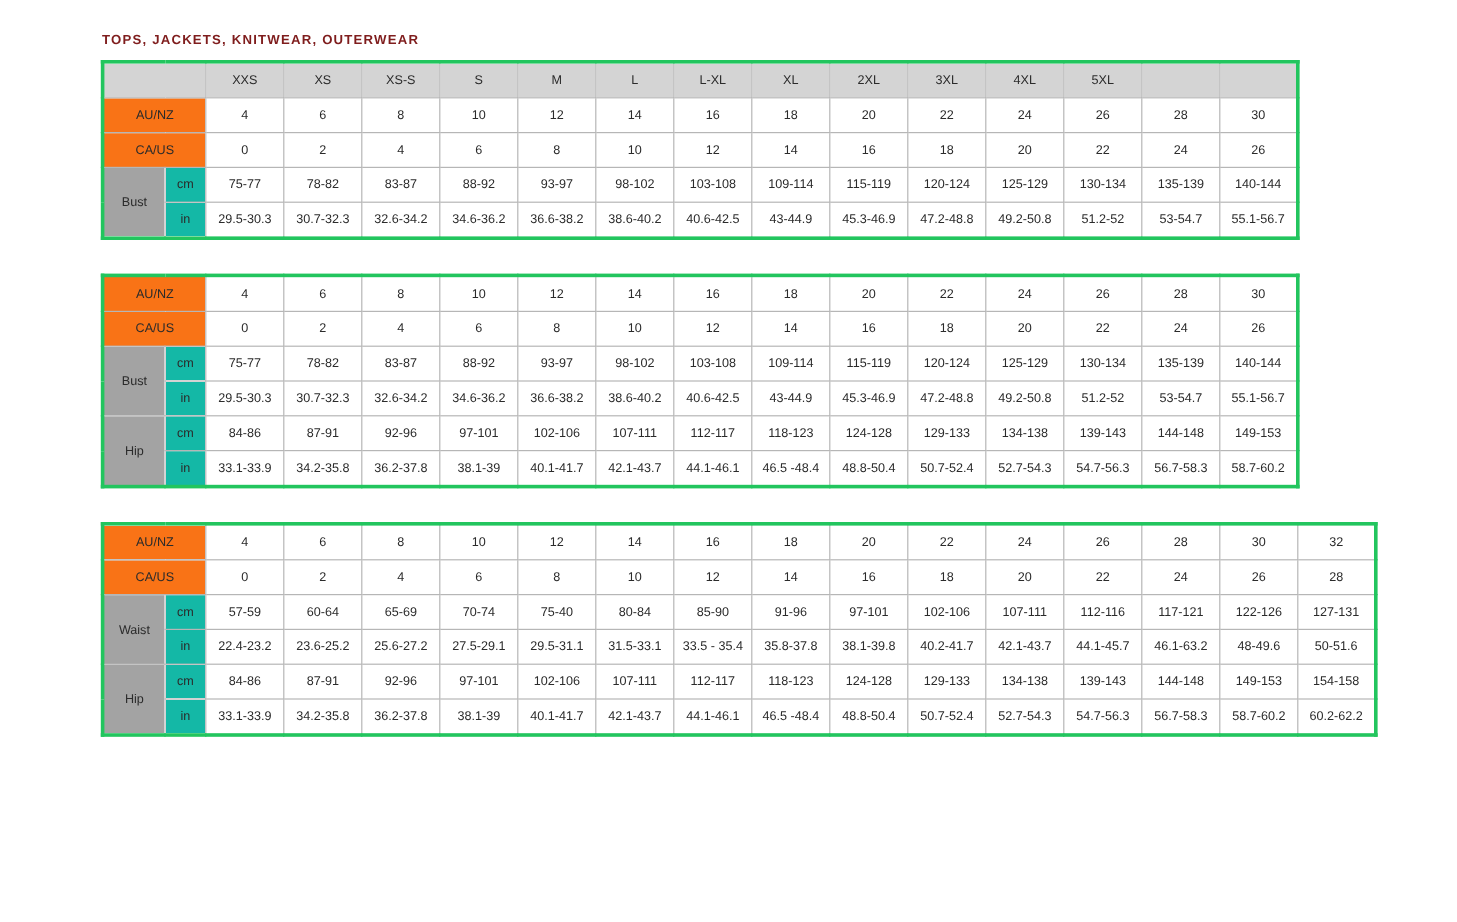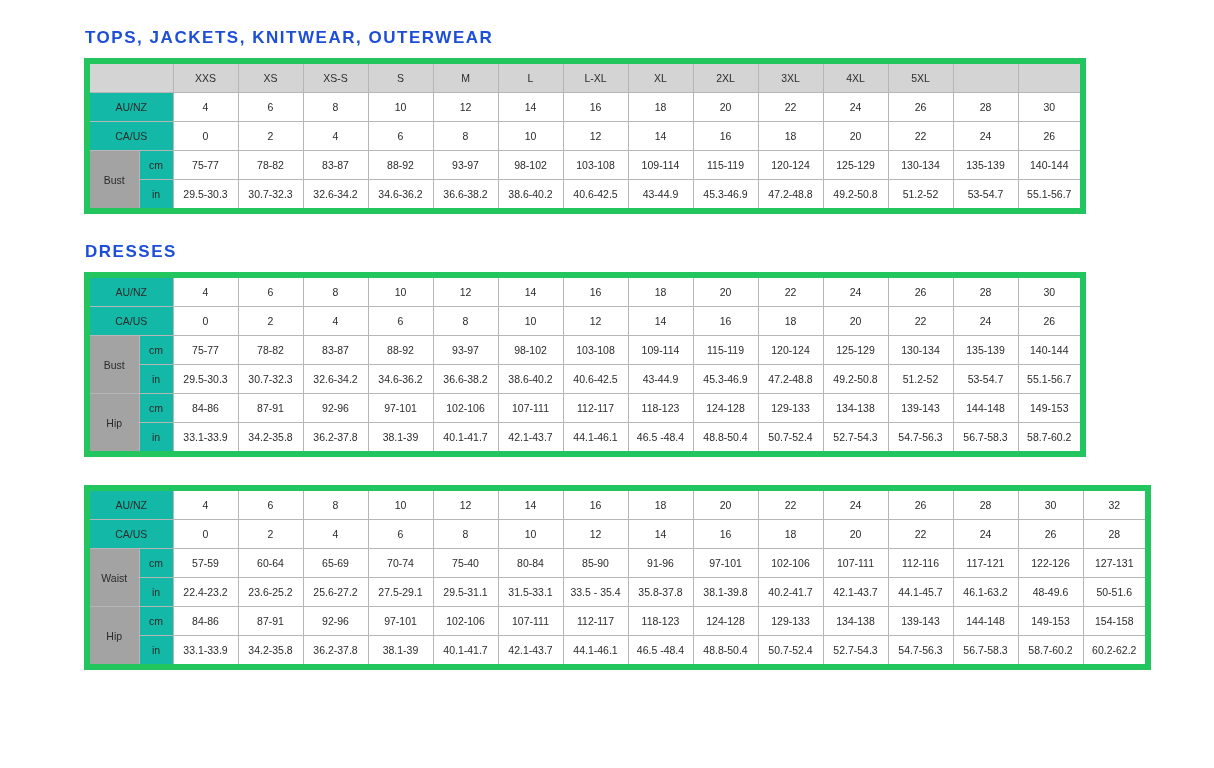--- a/index.html
+++ b/index.html
@@ -18,51 +18,51 @@
     position: relative;
     width: 1214px;
     height: 768px;
     box-sizing: border-box;
     padding: 28px 80px 0 84px;
   }
   .section {
     margin-bottom: 28px;
   }
   .section-title {
-    font-size: 17px;
+    font-size: 11px;
     font-weight: bold;
     letter-spacing: 0.09em;
-    color: #1d4ed8;
+    color: #7f1d1d;
     margin: 0 0 10px 1px;
     text-transform: uppercase;
   }
   table.size-table {
     border-collapse: collapse;
     table-layout: fixed;
     width: 972px;
-    border: 6px solid #22c55e;
+    border: 3px solid #22c55e;
   }
   table.size-table td {
     border: 1px solid #b6b6b6;
     height: 28px;
     text-align: center;
     vertical-align: middle;
     font-size: 10.5px;
     color: #2b2b2b;
     padding: 0 2px;
     white-space: nowrap;
     overflow: hidden;
   }
   td.hdr {
     background: #d4d4d4;
     font-size: 10.5px;
     color: #2b2b2b;
   }
   td.rowlabel {
-    background: #14b8a6;
+    background: #f97316;
     font-size: 10.5px;
     color: #2b2b2b;
   }
   td.grouplabel {
     background: #a3a3a3;
     font-size: 10.5px;
     color: #2b2b2b;
   }
   td.unit {
     background: #14b8a6;
@@ -189,21 +189,20 @@
           <td>49.2-50.8</td>
           <td>51.2-52</td>
           <td>53-54.7</td>
           <td>55.1-56.7</td>
         </tr>
       </tbody>
     </table>
   </div>
 
   <div class="section">
-    <div class="section-title">DRESSES</div>
     <table class="size-table">
       <colgroup>
         <col class="c-label">
           <col class="c-unit">
         <col class="c-data">
           <col class="c-data">
           <col class="c-data">
           <col class="c-data">
           <col class="c-data">
         <col class="c-data">

